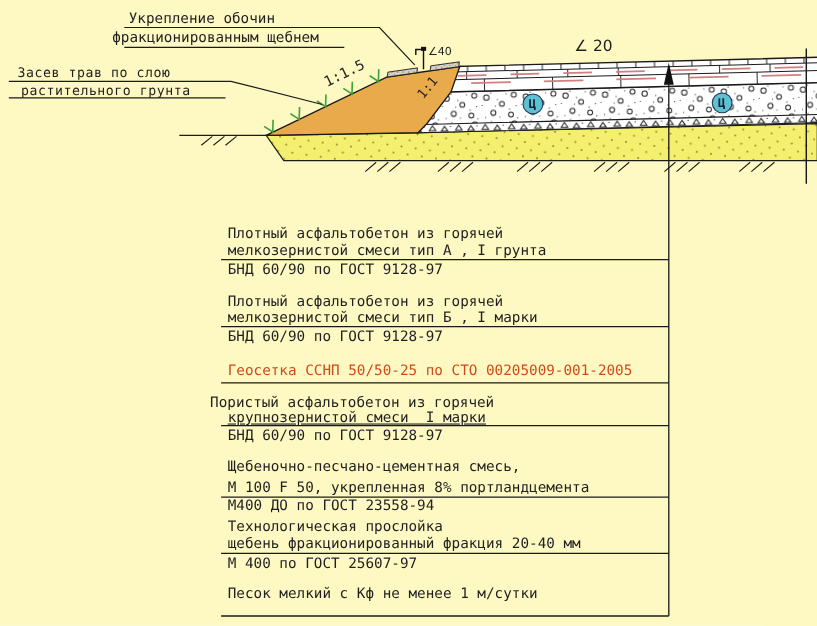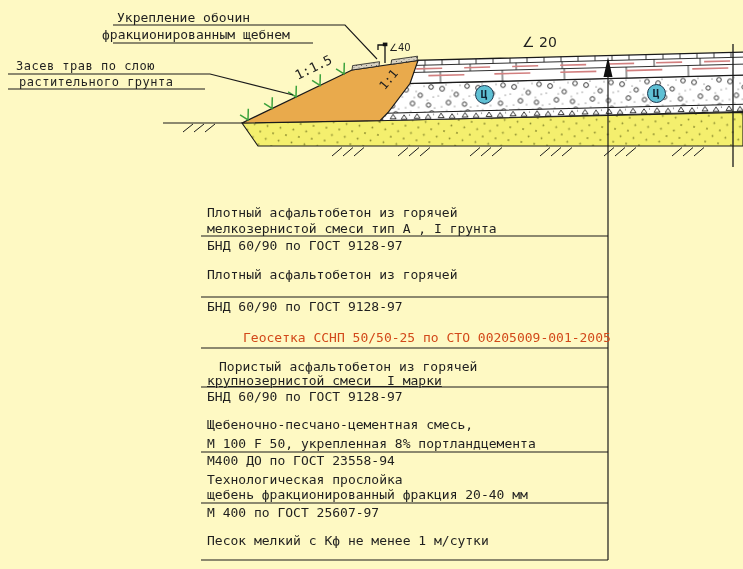--- a/index.html
+++ b/index.html
@@ -4,21 +4,21 @@
 <style>
   html,body{margin:0;padding:0;background:#fff;}
   #stage{position:relative;width:743px;height:569px;background:#fef9c3;overflow:hidden;
          font-family:"DejaVu Sans Mono",monospace;color:#1f1f1f;}
   #stage svg{position:absolute;left:0;top:0;}
   .t{position:absolute;line-height:1.05;white-space:pre;}
   .f13{font-size:13px;}
   .f15{font-size:12px;letter-spacing:.5px;}
   .ang{font-family:"DejaVu Sans",sans-serif;}
   .rot{transform-origin:0 0;}
-  .red{color:#d2491a;margin-left:36px;}
+  .red{color:#d2491a;}
   .badge{position:absolute;width:19px;height:19px;border-radius:50%;
          background:#5fc0d4;border:1.3px solid #1d3a52;box-sizing:border-box;
          display:flex;align-items:center;justify-content:center;
          font-size:11px;font-weight:bold;color:#123;line-height:1;}
 </style>
 </head>
 <body>
 
 <div id="stage">
 
@@ -162,25 +162,26 @@
   <div class="t rot" style="left:377px;top:84px;font-size:12px;transform:rotate(-50deg);">1:1</div>
 
   <div class="badge" style="left:474.5px;top:85px;">Ц</div>
   <div class="badge" style="left:646.5px;top:83.5px;">Ц</div>
 
   <div class="t f13" style="left:207px;top:206px;">Плотный асфальтобетон из горячей</div>
   <div class="t f13" style="left:207px;top:222px;">мелкозернистой смеси тип А , I грунта</div>
   <div class="t f13" style="left:207px;top:239px;">БНД 60/90 по ГОСТ 9128-97</div>
 
   <div class="t f13" style="left:207px;top:268px;">Плотный асфальтобетон из горячей</div>
+  <div class="t f13" style="left:207px;top:283px;">мелкозернистой смеси тип Б , I марки</div>
   <div class="t f13" style="left:207px;top:300px;">БНД 60/90 по ГОСТ 9128-97</div>
 
   <div class="t f13 red" style="left:207px;top:331px;">Геосетка ССНП 50/50-25 по СТО 00205009-001-2005</div>
 
-  <div class="t f13" style="left:219px;top:360px;">Пористый асфальтобетон из горячей</div>
+  <div class="t f13" style="left:191px;top:360px;">Пористый асфальтобетон из горячей</div>
   <div class="t f13" style="left:207px;top:374px;text-decoration:underline;">крупнозернистой смеси  I марки</div>
   <div class="t f13" style="left:207px;top:390px;">БНД 60/90 по ГОСТ 9128-97</div>
 
   <div class="t f13" style="left:207px;top:418px;">Щебеночно-песчано-цементная смесь,</div>
   <div class="t f13" style="left:207px;top:437px;">М 100 F 50, укрепленная 8% портландцемента</div>
   <div class="t f13" style="left:207px;top:454px;">М400 ДО по ГОСТ 23558-94</div>
 
   <div class="t f13" style="left:207px;top:473px;">Технологическая прослойка</div>
   <div class="t f13" style="left:207px;top:488px;">щебень фракционированный фракция 20-40 мм</div>
   <div class="t f13" style="left:207px;top:506px;">М 400 по ГОСТ 25607-97</div>

